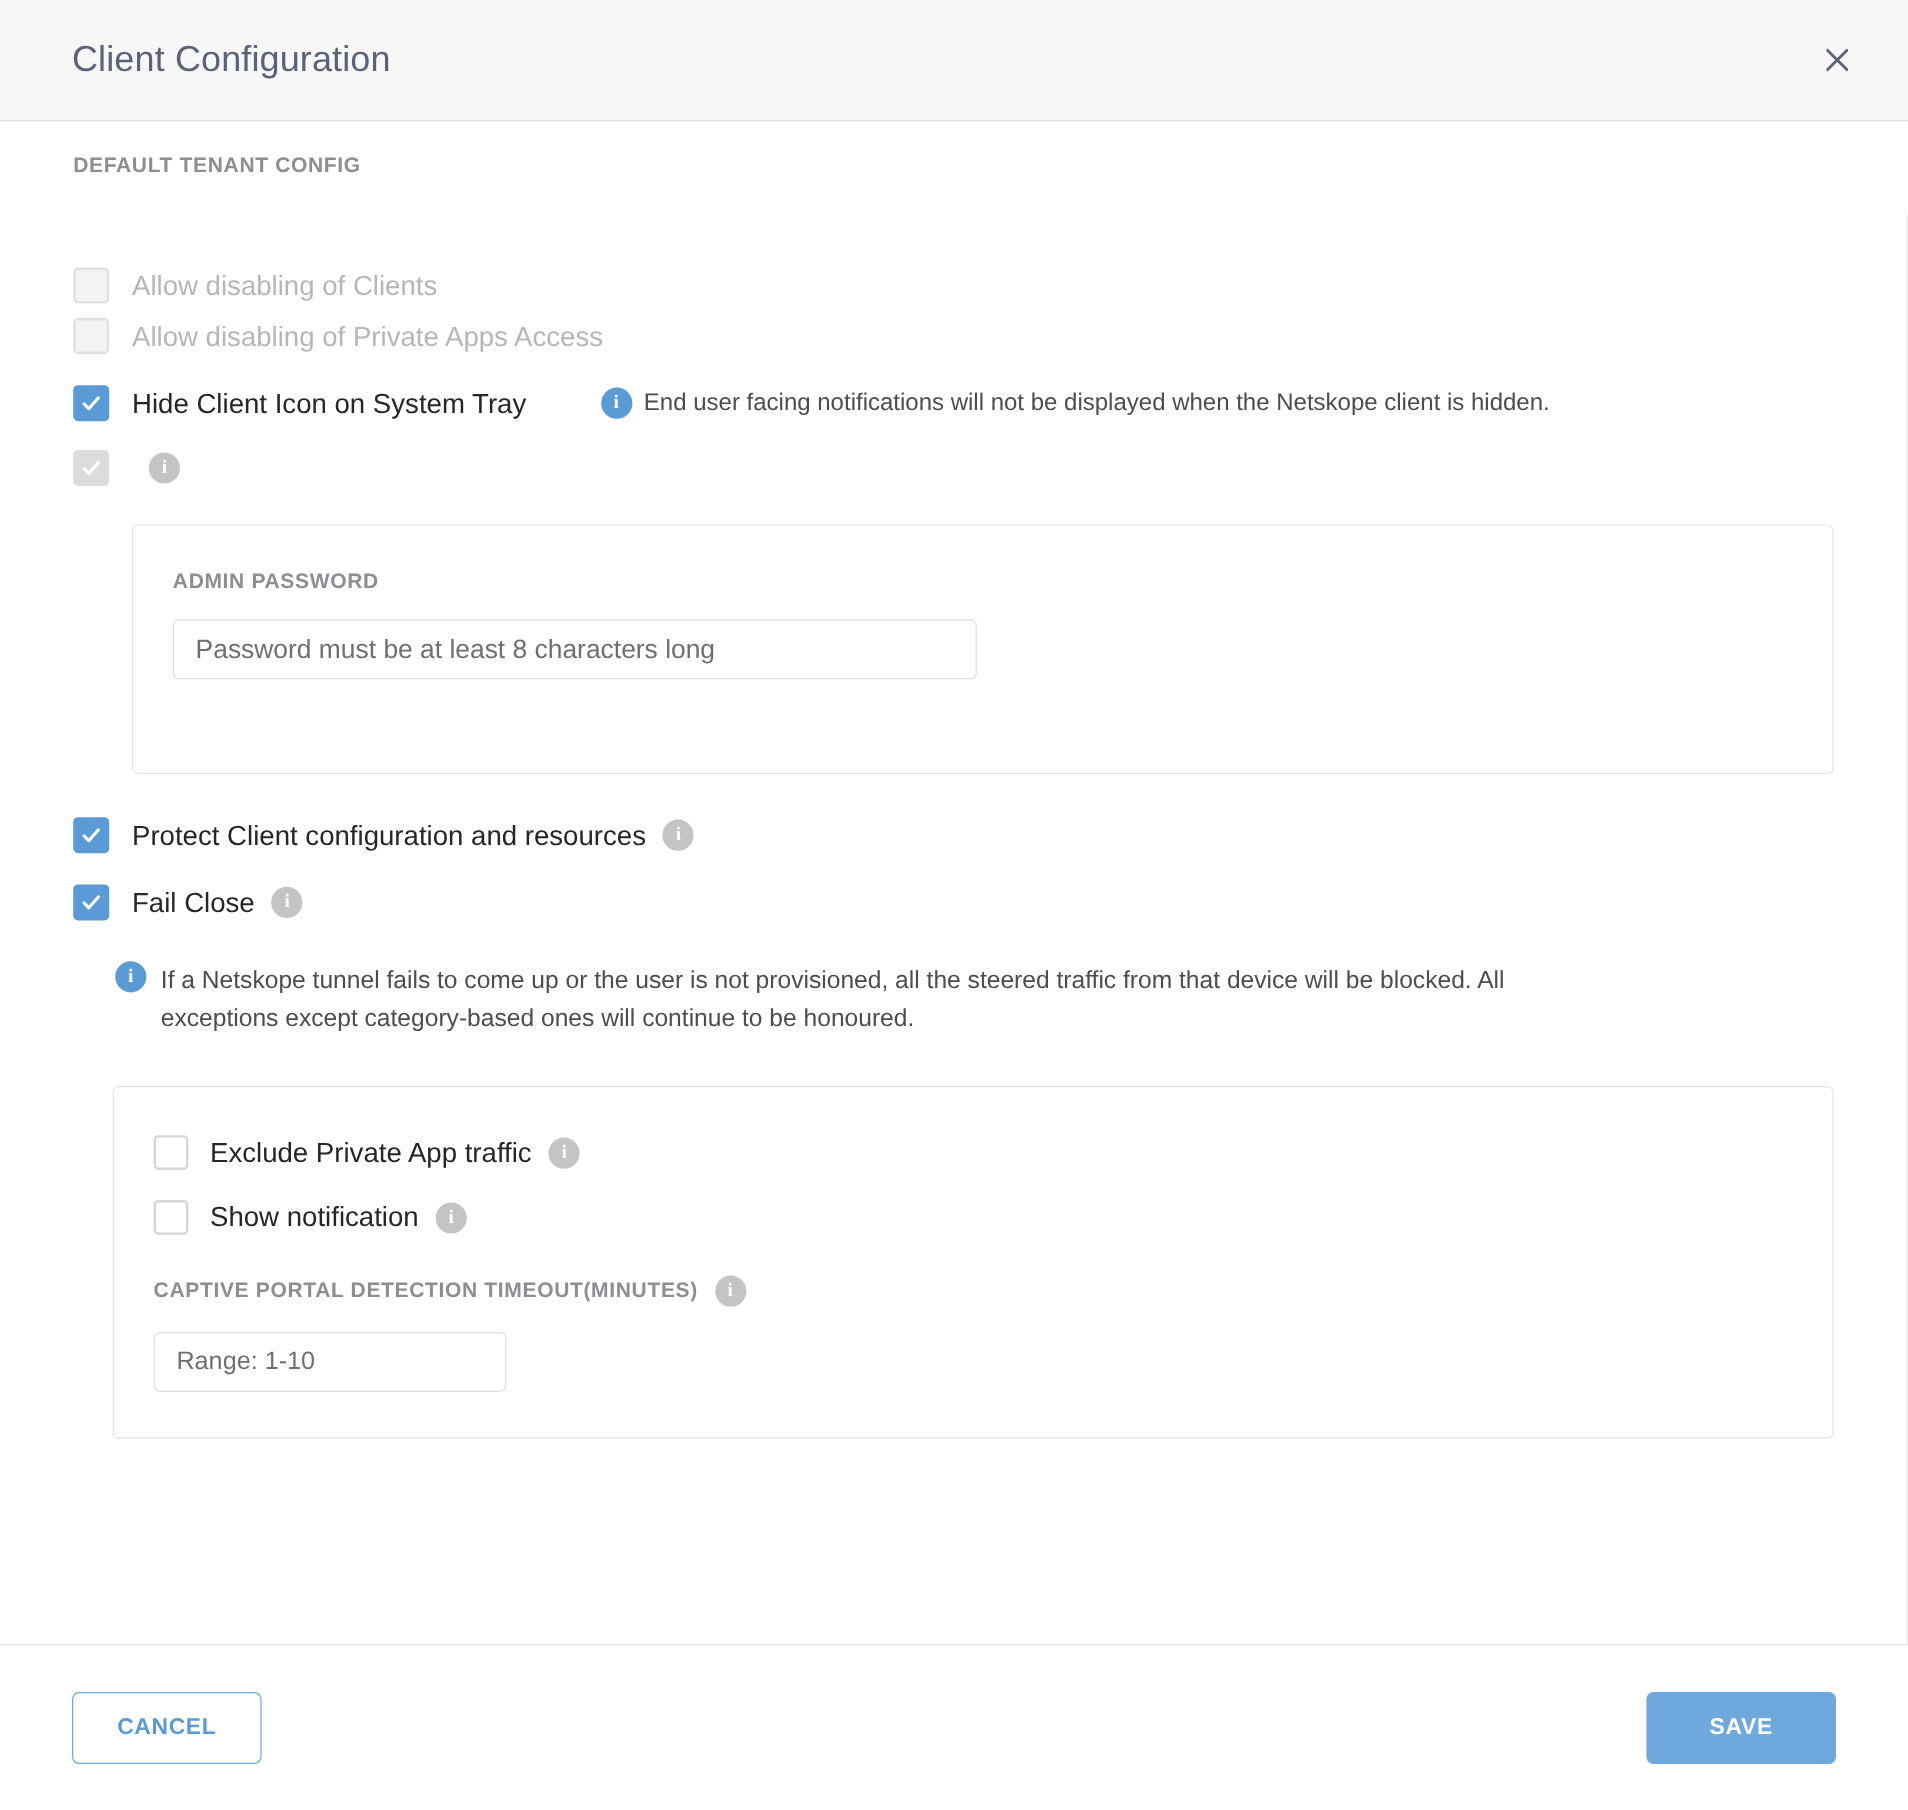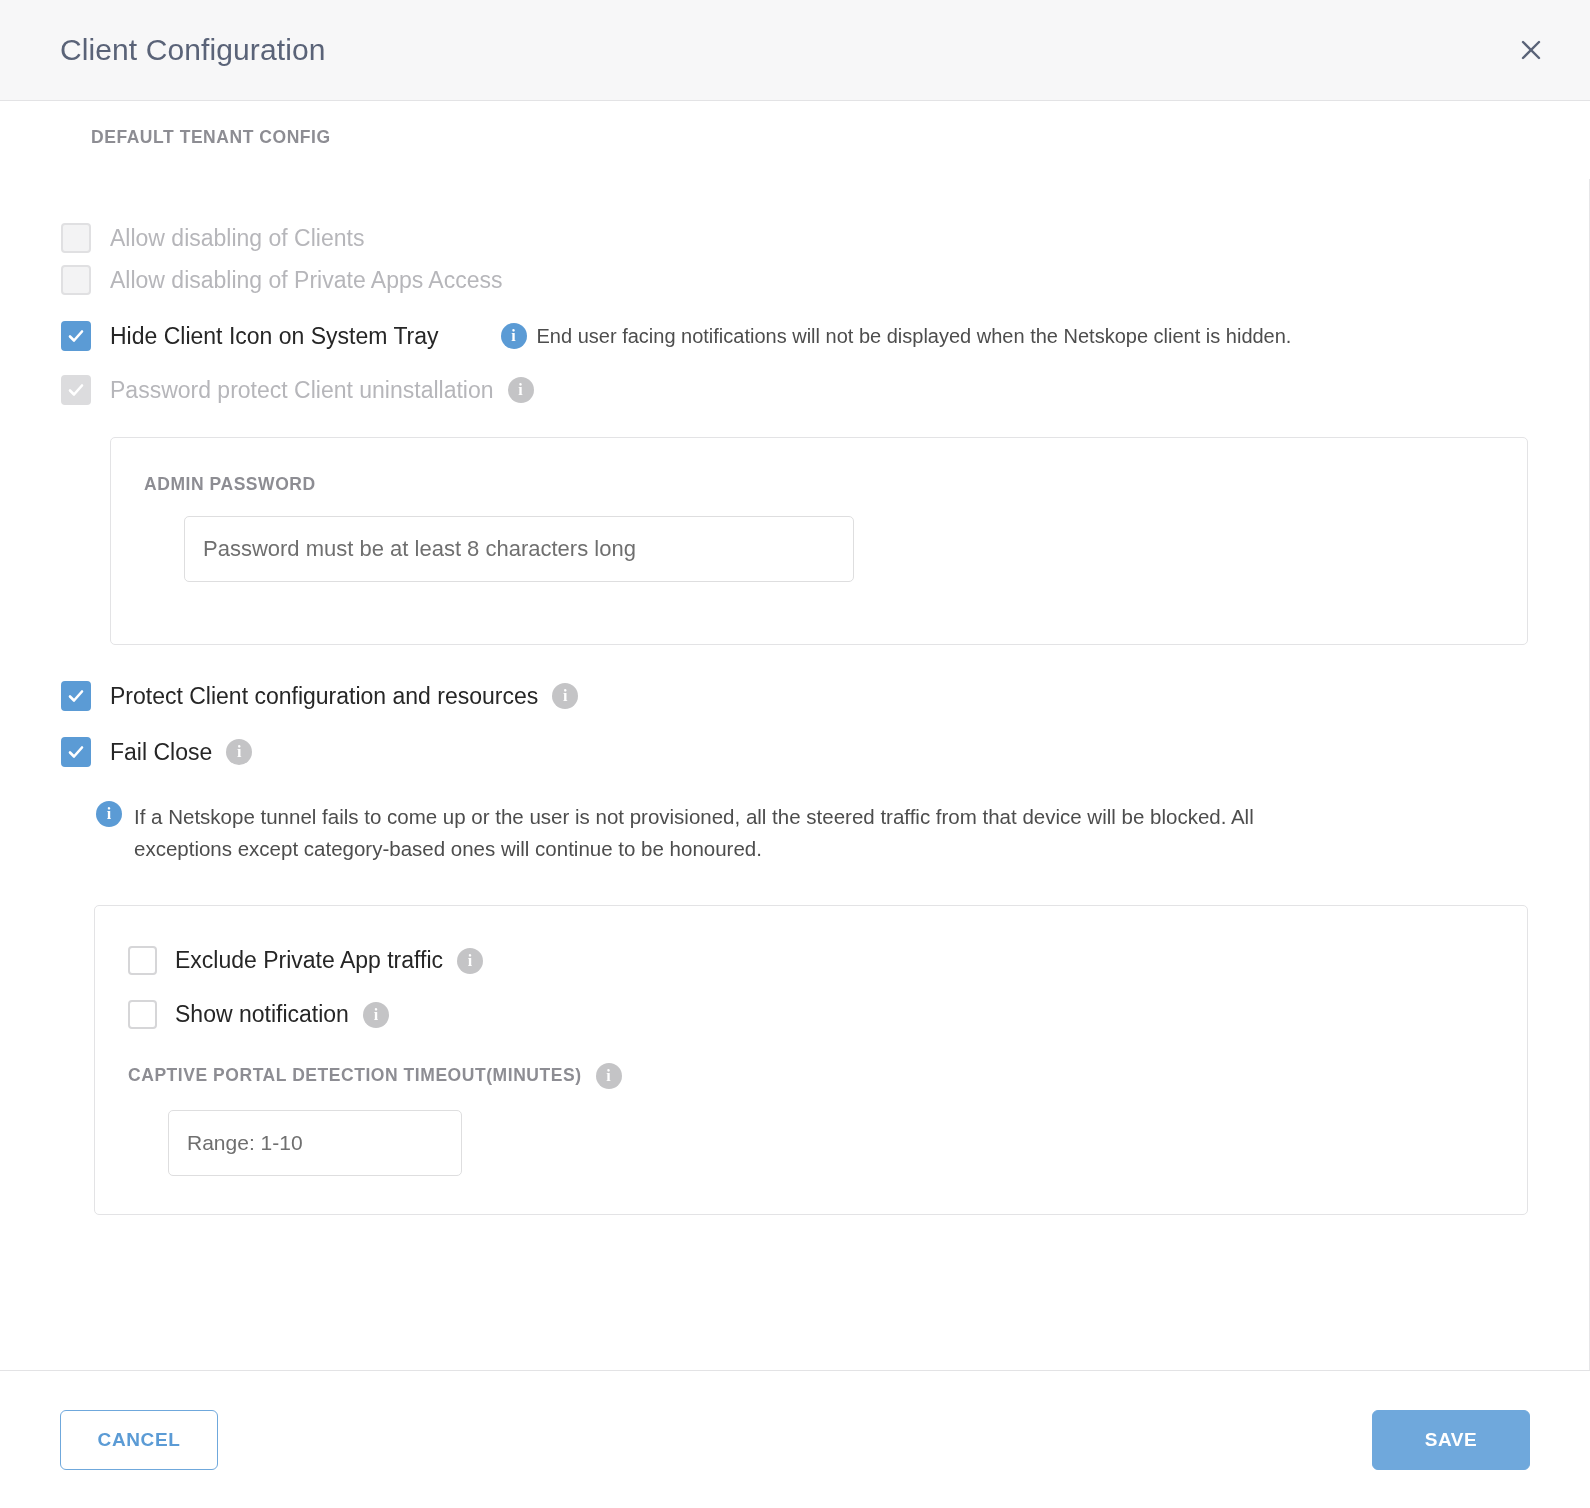--- a/index.html
+++ b/index.html
@@ -48,21 +48,20 @@
     cursor: pointer;
     background: transparent;
     border: none;
   }
   .close-btn svg { display: block; }
 
   
   .subtitle-row {
     padding: 26px 0 0 61px;
     height: 78px;
-    margin-left: 30px;
   }
   .subtitle {
     font-size: 17.5px;
     font-weight: 700;
     color: #8d8d93;
     letter-spacing: 0.55px;
   }
 
   
   .tabs {
@@ -184,30 +183,29 @@
   .panel-label {
     font-size: 17.5px;
     font-weight: 700;
     color: #8d8d93;
     letter-spacing: 0.55px;
     display: flex;
     align-items: center;
   }
   .txt-input {
     margin-top: 21px;
-    height: 66px;
+    height: 50px;
     border: 1px solid #dededf;
     border-radius: 5px;
     background: #ffffff;
     font-family: "Liberation Sans", sans-serif;
     font-size: 22px;
     color: #6f6f6f;
     padding: 0 18px;
     outline: none;
-    margin-left: 40px;
   }
   .pwd-input { width: 670px; }
   .range-input { width: 294px; font-size: 21px; }
   .txt-input::placeholder { color: #6f6f6f; opacity: 1; }
 
   
   .desc-block {
     display: flex;
     margin: 28px 0 0 96px;
     width: 1190px;
@@ -319,21 +317,20 @@
       <span class="info" style="margin-left:62px;">i</span>
       <span class="inline-note">End user facing notifications will not be displayed when the Netskope client is hidden.</span>
     </div>
 
     <div class="chk-row" style="margin-top:12px;">
       <span class="cbox checked disabled">
         <svg class="tick" width="20" height="20" viewBox="0 0 20 20" aria-hidden="true">
           <path d="M4 10.5 L8 14.5 L16 5.5" stroke="#ffffff" stroke-width="2.6" fill="none" stroke-linecap="round" stroke-linejoin="round"></path>
         </svg>
       </span>
-      <span class="chk-label disabled">Password protect Client uninstallation</span>
       <span class="info grey">i</span>
     </div>
 
     <div class="panel panel-pwd">
       <div class="panel-label">ADMIN PASSWORD</div>
       <input class="txt-input pwd-input" type="text" placeholder="Password must be at least 8 characters long" style="">
     </div>
 
     <div class="chk-row" style="margin-top:30px;">
       <span class="cbox checked">

